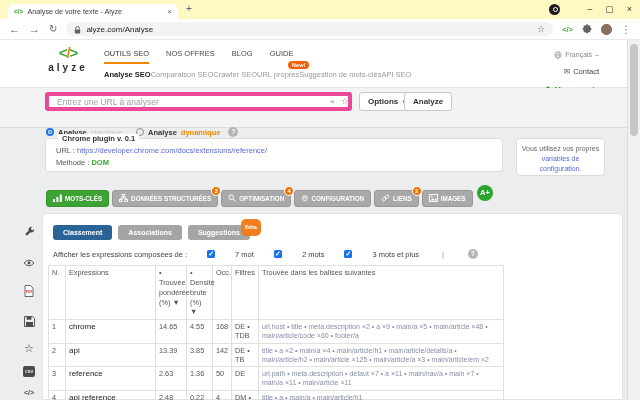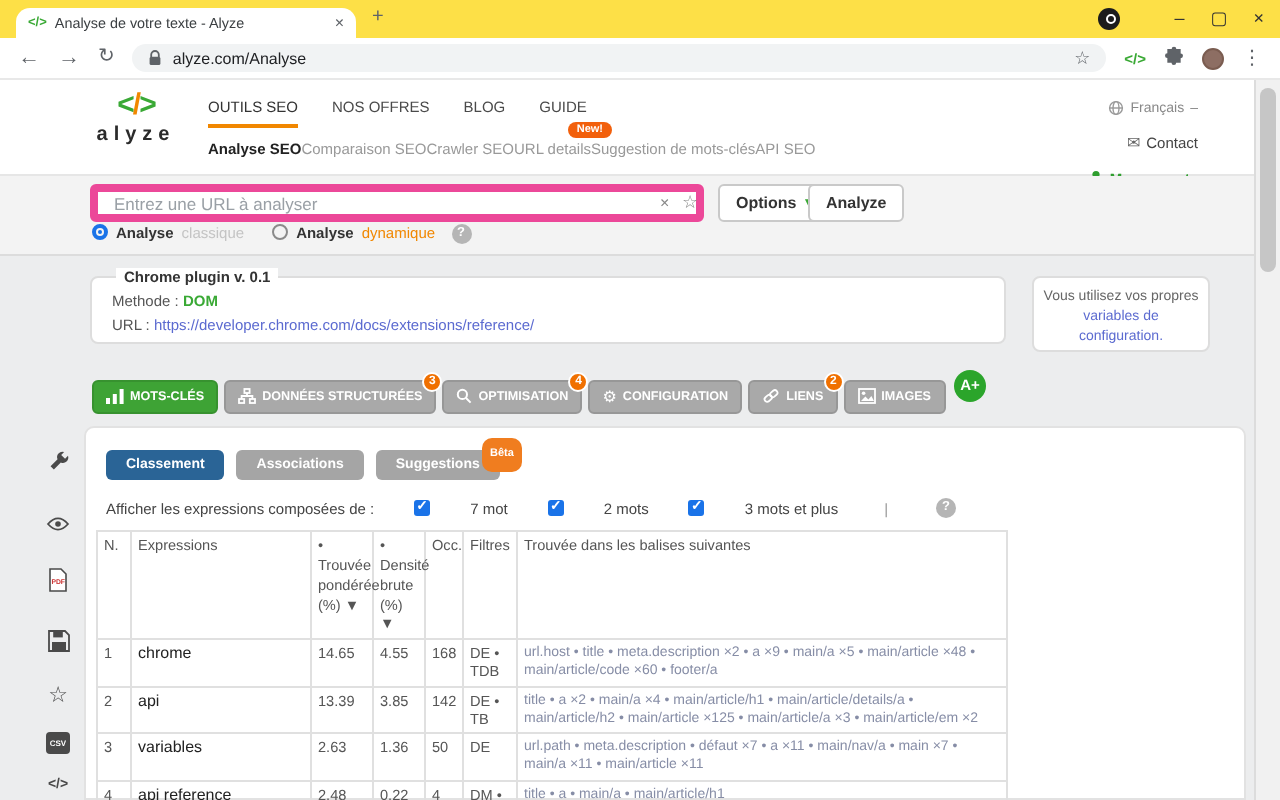--- a/index.html
+++ b/index.html
@@ -1,20 +1,20 @@
 <!DOCTYPE html>
 <html><head>
 <meta charset="utf-8">
 <style>
   *{box-sizing:border-box;margin:0;padding:0}
   body{width:640px;height:400px;overflow:hidden;font-family:"Liberation Sans",sans-serif;background:#fff}
   .window{position:relative;width:640px;height:400px;background:#dfe1e5}
 
   
-  .tabstrip{position:absolute;top:0;left:0;right:0;height:19px;background:#fde047}
+  .tabstrip{position:absolute;top:0;left:0;right:0;height:19px;background:#fef9c3}
   .tab{position:absolute;left:8px;top:4px;width:170px;height:15px;background:#fff;border-radius:7px 7px 0 0;display:flex;align-items:center;gap:4px;padding:0 6px}
   .fav{color:#3aa935;font-weight:bold;font-size:6.5px}
   .tab-title{flex:1;font-size:7.2px;color:#3c4043;white-space:nowrap;overflow:hidden}
   .tab-close{font-size:8px;color:#5f6368}
   .newtab{position:absolute;left:186px;top:3px;font-size:10px;color:#5f6368}
   .record{position:absolute;right:80px;top:4px;width:11px;height:11px;border-radius:50%;background:#1c1c1c}
   .record::after{content:"";position:absolute;left:4px;top:3px;width:3px;height:3px;border:1px solid #fff;border-radius:50%}
   .winbtns{position:absolute;right:8px;top:2px;display:flex;gap:13px;font-size:9px;color:#333;align-items:center}
   .winbtns span{line-height:14px}
   .toolbar{position:absolute;top:19px;left:0;right:0;height:21px;background:#fff;display:flex;align-items:center;padding:0 9px;gap:9px;border-bottom:1px solid #e8e8e8}
@@ -55,28 +55,28 @@
   
   .searchsec{position:absolute;top:48px;left:0;right:13px;height:40px;background:#f3f3f3;border-bottom:1px solid #dcdcdc}
   .urlinput{position:absolute;left:45px;top:4px;width:307px;height:19px;border:4px solid #ec4899;border-radius:3px;background:#fff;font-size:8.5px;padding:0 30px 0 8px;color:#333;font-family:"Liberation Sans",sans-serif}
   .urlinput::placeholder{color:#9aa0a6}
   .inp-x{position:absolute;left:330px;top:9px;font-size:8px;color:#888}
   .inp-star{position:absolute;left:341px;top:8px;font-size:9px;color:#888}
   .btn{position:absolute;top:4px;height:19px;background:#fff;border:1px solid #c9c9c9;border-radius:3px;font-size:8px;font-weight:bold;color:#333;display:flex;align-items:center;gap:3px;padding:0 8px}
   .btn-opt{left:359px}
   .caret{color:#3aa935;font-size:6px}
   .btn-ana{left:404px}
-  .radiorow{position:absolute;left:46px;top:24px;display:flex;gap:4px;font-size:7.5px}
+  .radiorow{position:absolute;left:46px;top:39px;display:flex;align-items:center;gap:4px;font-size:7.5px}
   .rd{width:8px;height:8px;border-radius:50%;border:2px solid #1a73e8;position:relative}
   .rd::after{content:"";position:absolute;inset:1px;border-radius:50%;background:#1a73e8}
   .rd.off{border:1px solid #8a8a8a}
   .rd.off::after{display:none}
   .rlbl-b{font-weight:bold;color:#333}
   .rlbl-m{color:#c4c4c4}
-  .rlbl-o{color:#f18700;font-weight:normal}
+  .rlbl-o{color:#f18700;font-weight:bold}
   .qmark{width:10px;height:10px;border-radius:50%;background:#b5b5b5;color:#fff;font-size:6.5px;font-weight:bold;text-align:center;line-height:10px;margin-left:4px}
 
   
   .plugincard{position:absolute;left:45px;top:98px;width:458px;height:34px;background:#fff;border:1px solid #ddd;border-radius:4px;padding:6px 10px 0}
   .legend{position:absolute;top:-5px;left:12px;background:#fff;padding:0 4px;font-size:7.5px;font-weight:bold;color:#333}
   .pline{font-size:7.5px;color:#555;line-height:1.55}
   .dom{color:#3aa935;font-weight:bold}
   .plink{color:#5b6ad0}
   .confignote{position:absolute;left:516px;top:98px;width:89px;height:38px;background:#fff;border:1px solid #ddd;border-radius:4px;font-size:7px;color:#666;text-align:center;padding:5px 3px;line-height:1.4}
 
@@ -167,21 +167,21 @@
         <span class="active">OUTILS SEO</span>
         <span>NOS OFFRES</span>
         <span>BLOG</span>
         <span>GUIDE</span>
       </div>
       <div class="nav2">
         <span class="active">Analyse SEO</span>
         <span>Comparaison SEO</span>
         <span>Crawler SEO</span>
         <span class="rel">
-          <span>URL details</span>
+          <span>URL propres</span>
           <span class="newbadge">New!</span>
         </span>
         <span>Suggestion de mots-clés</span>
         <span>API SEO</span>
       </div>
       <div class="acct">
         <span class="acct-row">
           <span><svg width="8" height="8" viewBox="0 0 8 8" fill="none" stroke="#999" stroke-width="0.7">
                 <circle cx="4" cy="4" r="3.2"></circle>
                 <ellipse cx="4" cy="4" rx="1.5" ry="3.2"></ellipse>
@@ -223,26 +223,26 @@
         <span class="rd off"></span>
         <span class="rlbl-b">Analyse</span>
         <span class="rlbl-o">dynamique</span>
         <span class="qmark">?</span>
       </div>
     </div>
 
     <div class="plugincard">
       <span class="legend">Chrome plugin v. 0.1</span>
       <div class="pline">
+        <span>URL :</span>
+        <span class="plink">https://developer.chrome.com/docs/extensions/reference/</span>
+      </div>
+      <div class="pline">
         <span>Methode :</span>
         <span class="dom">DOM</span>
-      </div>
-      <div class="pline">
-        <span>URL :</span>
-        <span class="plink">https://developer.chrome.com/docs/extensions/reference/</span>
       </div>
     </div>
 
     <div class="confignote">
       <span>Vous utilisez vos propres</span>
       <span class="plink">variables de configuration.</span>
     </div>
 
     <div class="tabsrow">
       <div class="rtab active">
@@ -372,21 +372,21 @@
           <td>2</td>
           <td class="expr">api</td>
           <td>13.39</td>
           <td>3.85</td>
           <td>142</td>
           <td>DE • TB</td>
           <td class="tags">title • a ×2 • main/a ×4 • main/article/h1 • main/article/details/a • main/article/h2 • main/article ×125 • main/article/a ×3 • main/article/em ×2</td>
         </tr>
         <tr>
           <td>3</td>
-          <td class="expr">variables</td>
+          <td class="expr">reference</td>
           <td>2.63</td>
           <td>1.36</td>
           <td>50</td>
           <td>DE</td>
           <td class="tags">url.path • meta.description • défaut ×7 • a ×11 • main/nav/a • main ×7 • main/a ×11 • main/article ×11</td>
         </tr>
         <tr>
           <td>4</td>
           <td class="expr">api reference</td>
           <td>2.48</td>

